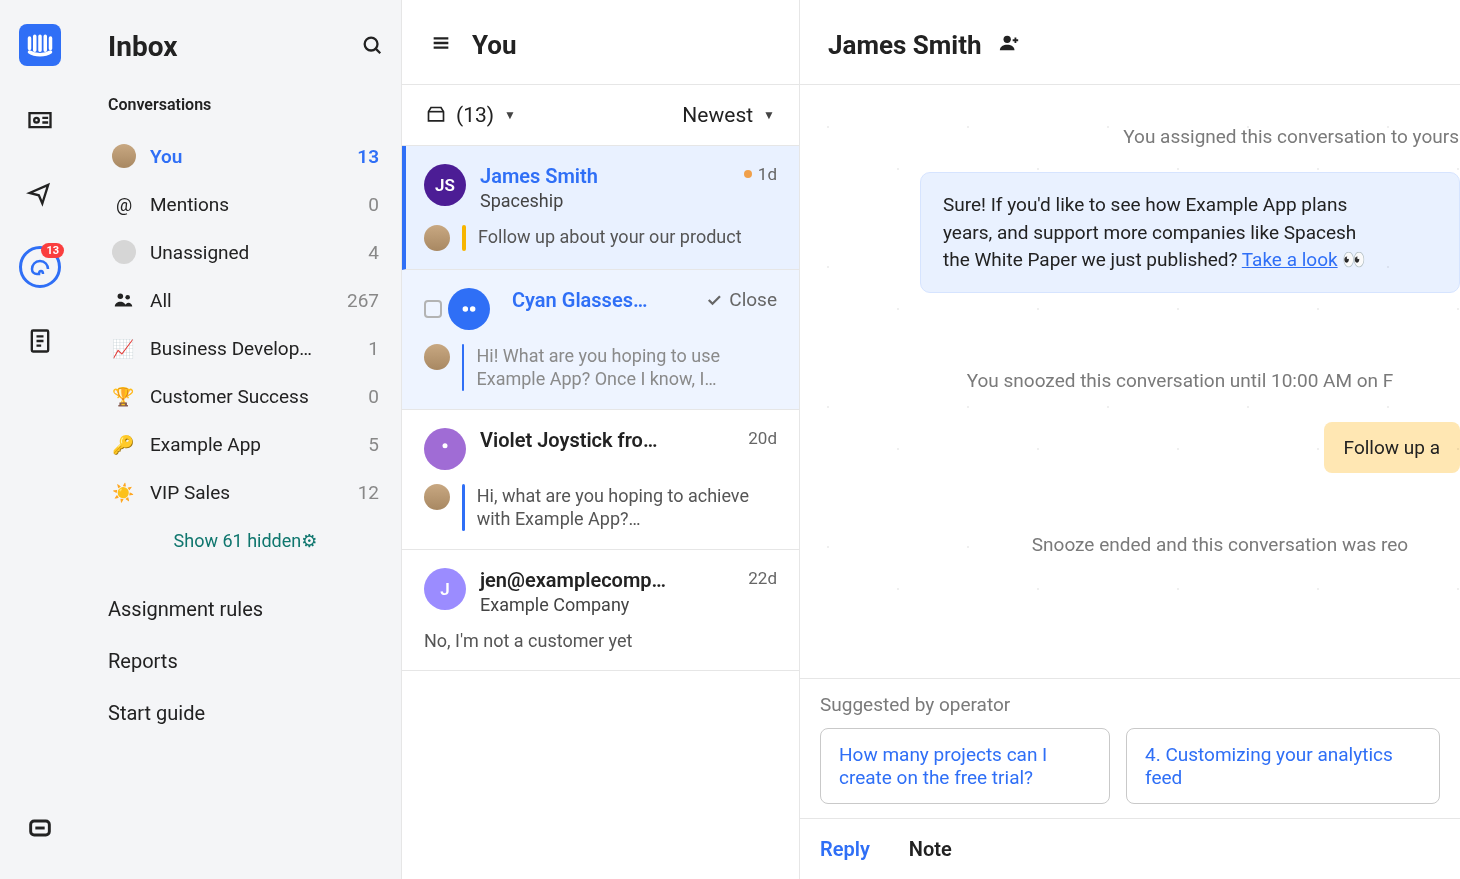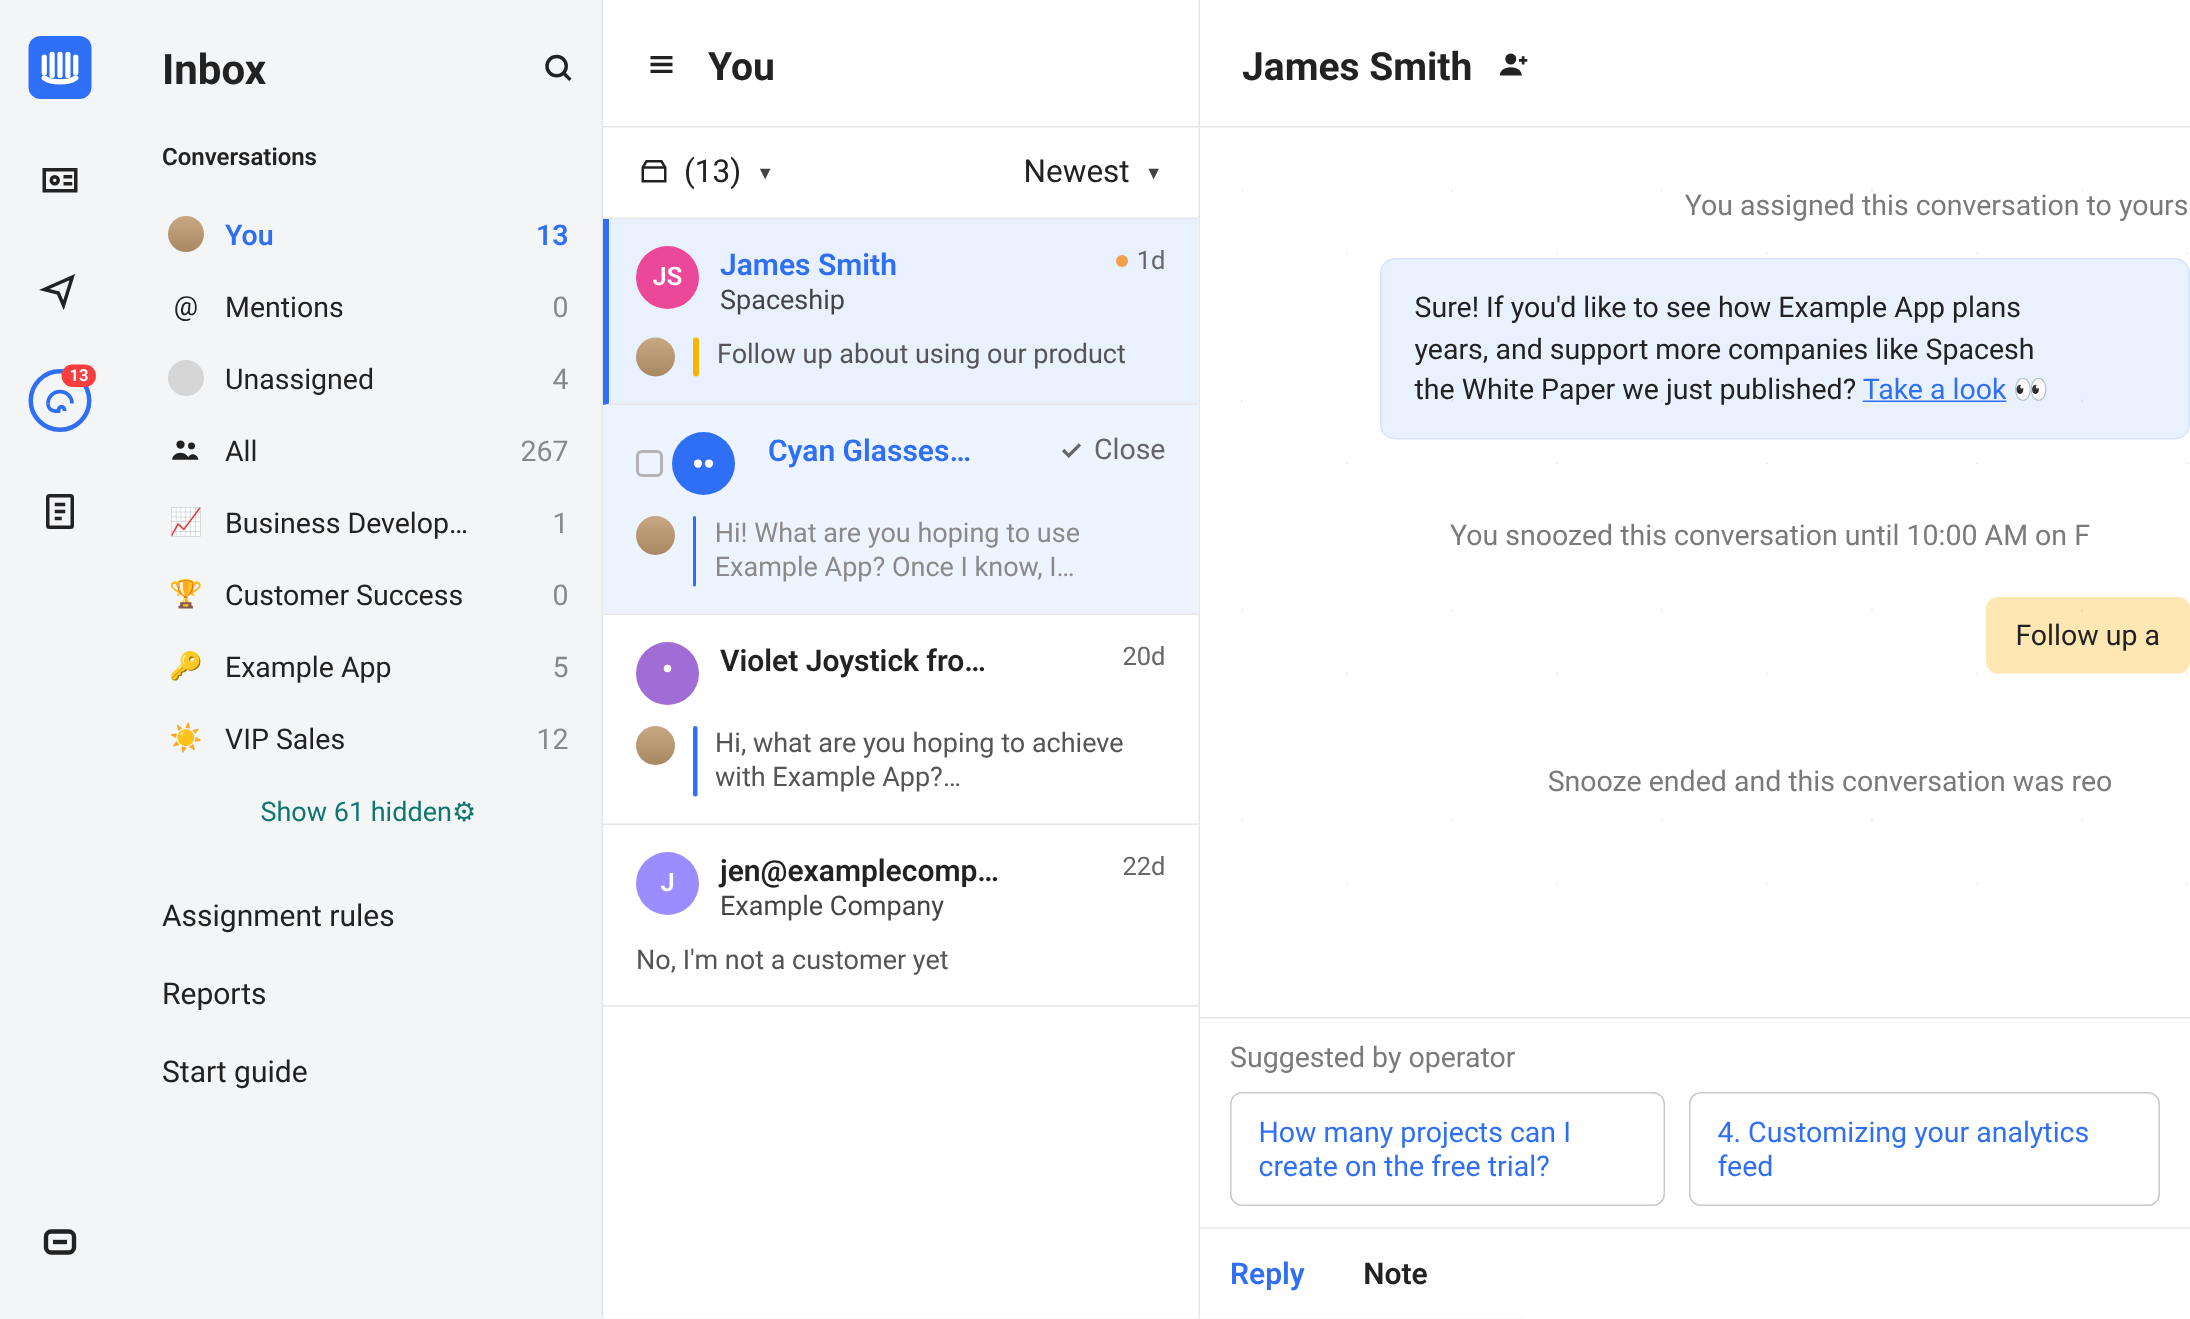--- a/index.html
+++ b/index.html
@@ -131,21 +131,21 @@
 .convo-top {
   display:flex; gap:14px; align-items:flex-start;
   margin-bottom:14px;
 }
 .convo-avatar {
   width:42px; height:42px; border-radius:50%;
   display:flex; align-items:center; justify-content:center;
   color:#fff; font-weight:600; font-size:17px;
   flex-shrink:0;
 }
-.av-orange{background:#ec4899;}
+.av-orange{background:#4c1d95;}
 .av-blue{background:#2f6ff6;}
 .av-purple{background:#a06cd5;}
 .av-lav{background:#9b8cff;}
 .convo-top-text { flex:1; }
 .convo-name { font-size:20px; font-weight:600; }
 .convo-name.link { color:#2f6ff6; }
 .convo-sub { color:#444; font-size:18px; margin-top:2px; }
 .convo-meta { color:#666; font-size:17px; display:flex; align-items:center; gap:6px;}
 .unread-dot{width:8px;height:8px;border-radius:50%;background:#f0a04b;}
 .convo-bottom {
@@ -396,21 +396,21 @@
           <div class="convo-sub">Spaceship</div>
         </div>
         <div class="convo-meta">
             <span class="unread-dot"></span>
             <span>1d</span>
           </div>
       </div>
       <div class="convo-bottom">
         <div class="convo-small-av" style="background:linear-gradient(#c8a882,#a88862)"></div>
         <div class="accent-bar accent-yellow"></div>
-        <div class="convo-preview">Follow up about using our product</div>
+        <div class="convo-preview">Follow up about your our product</div>
       </div>
     </div>
 
     <div class="convo-item hover">
       <div class="convo-top">
         <div style="display:flex;align-items:center">
           <div class="hover-checkbox"></div>
           <div class="convo-avatar av-blue">
             <svg width="22" height="22" viewBox="0 0 24 24" fill="#fff">
                 <circle cx="8" cy="12" r="3"></circle>
@@ -487,21 +487,21 @@
     </span>
   </div>
   <div class="detail-body">
     <div class="doodle-bg"></div>
     <div class="sys-text" style="text-align:right;margin-right:1px">You assigned this conversation to yours</div>
     <div class="msg-bubble">
       <span>Sure! If you'd like to see how Example App plans</span><br>
       <span>years, and support more companies like Spacesh</span><br>
       <span>the White Paper we just published? </span><a href="#">Take a look</a> 👀
     </div>
-    <div class="sys-text" style="margin-top:52px">You snoozed this conversation until 10:00 AM on F</div>
+    <div class="sys-text" style="margin-top:76px">You snoozed this conversation until 10:00 AM on F</div>
     <div style="text-align:right;margin-top:30px">
       <span class="note-bubble">Follow up a</span>
     </div>
     <div class="sys-text" style="margin-top:60px;margin-left:200px">Snooze ended and this conversation was reo</div>
   </div>
   <div class="suggest-box">
     <div class="suggest-title">Suggested by operator</div>
     <div class="suggest-row">
       <div class="suggest-card" style="width:290px">How many projects can I create on the free trial?</div>
       <div class="suggest-card" style="flex:1">4. Customizing your analytics feed</div>

